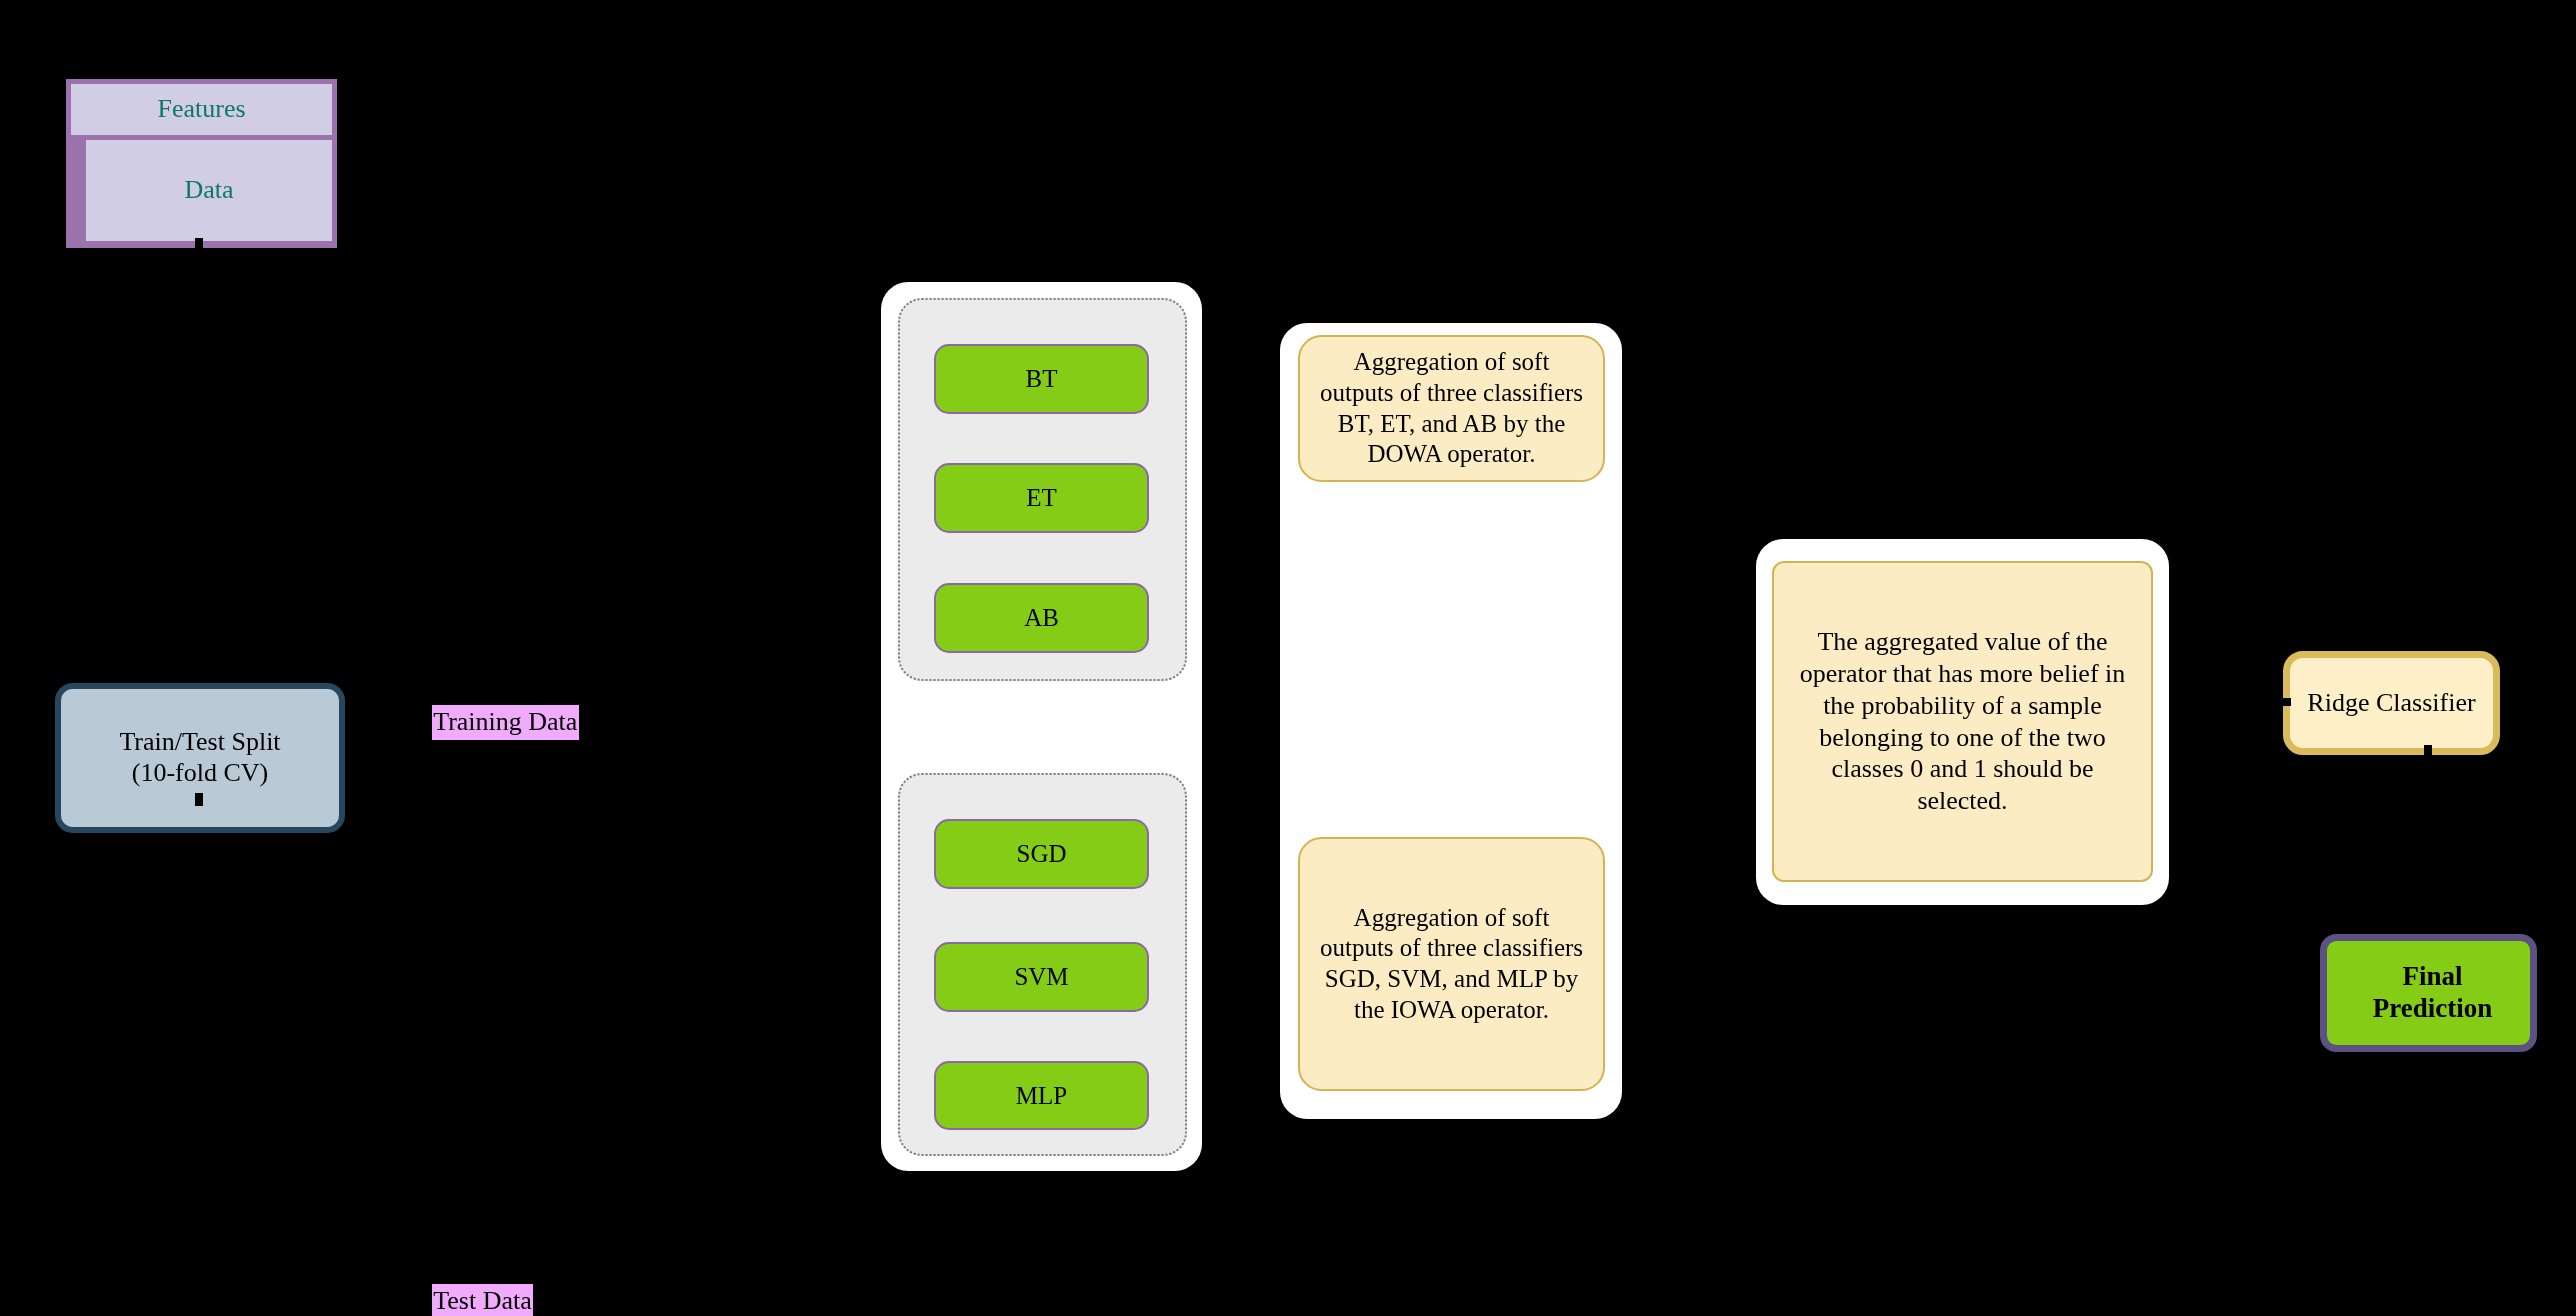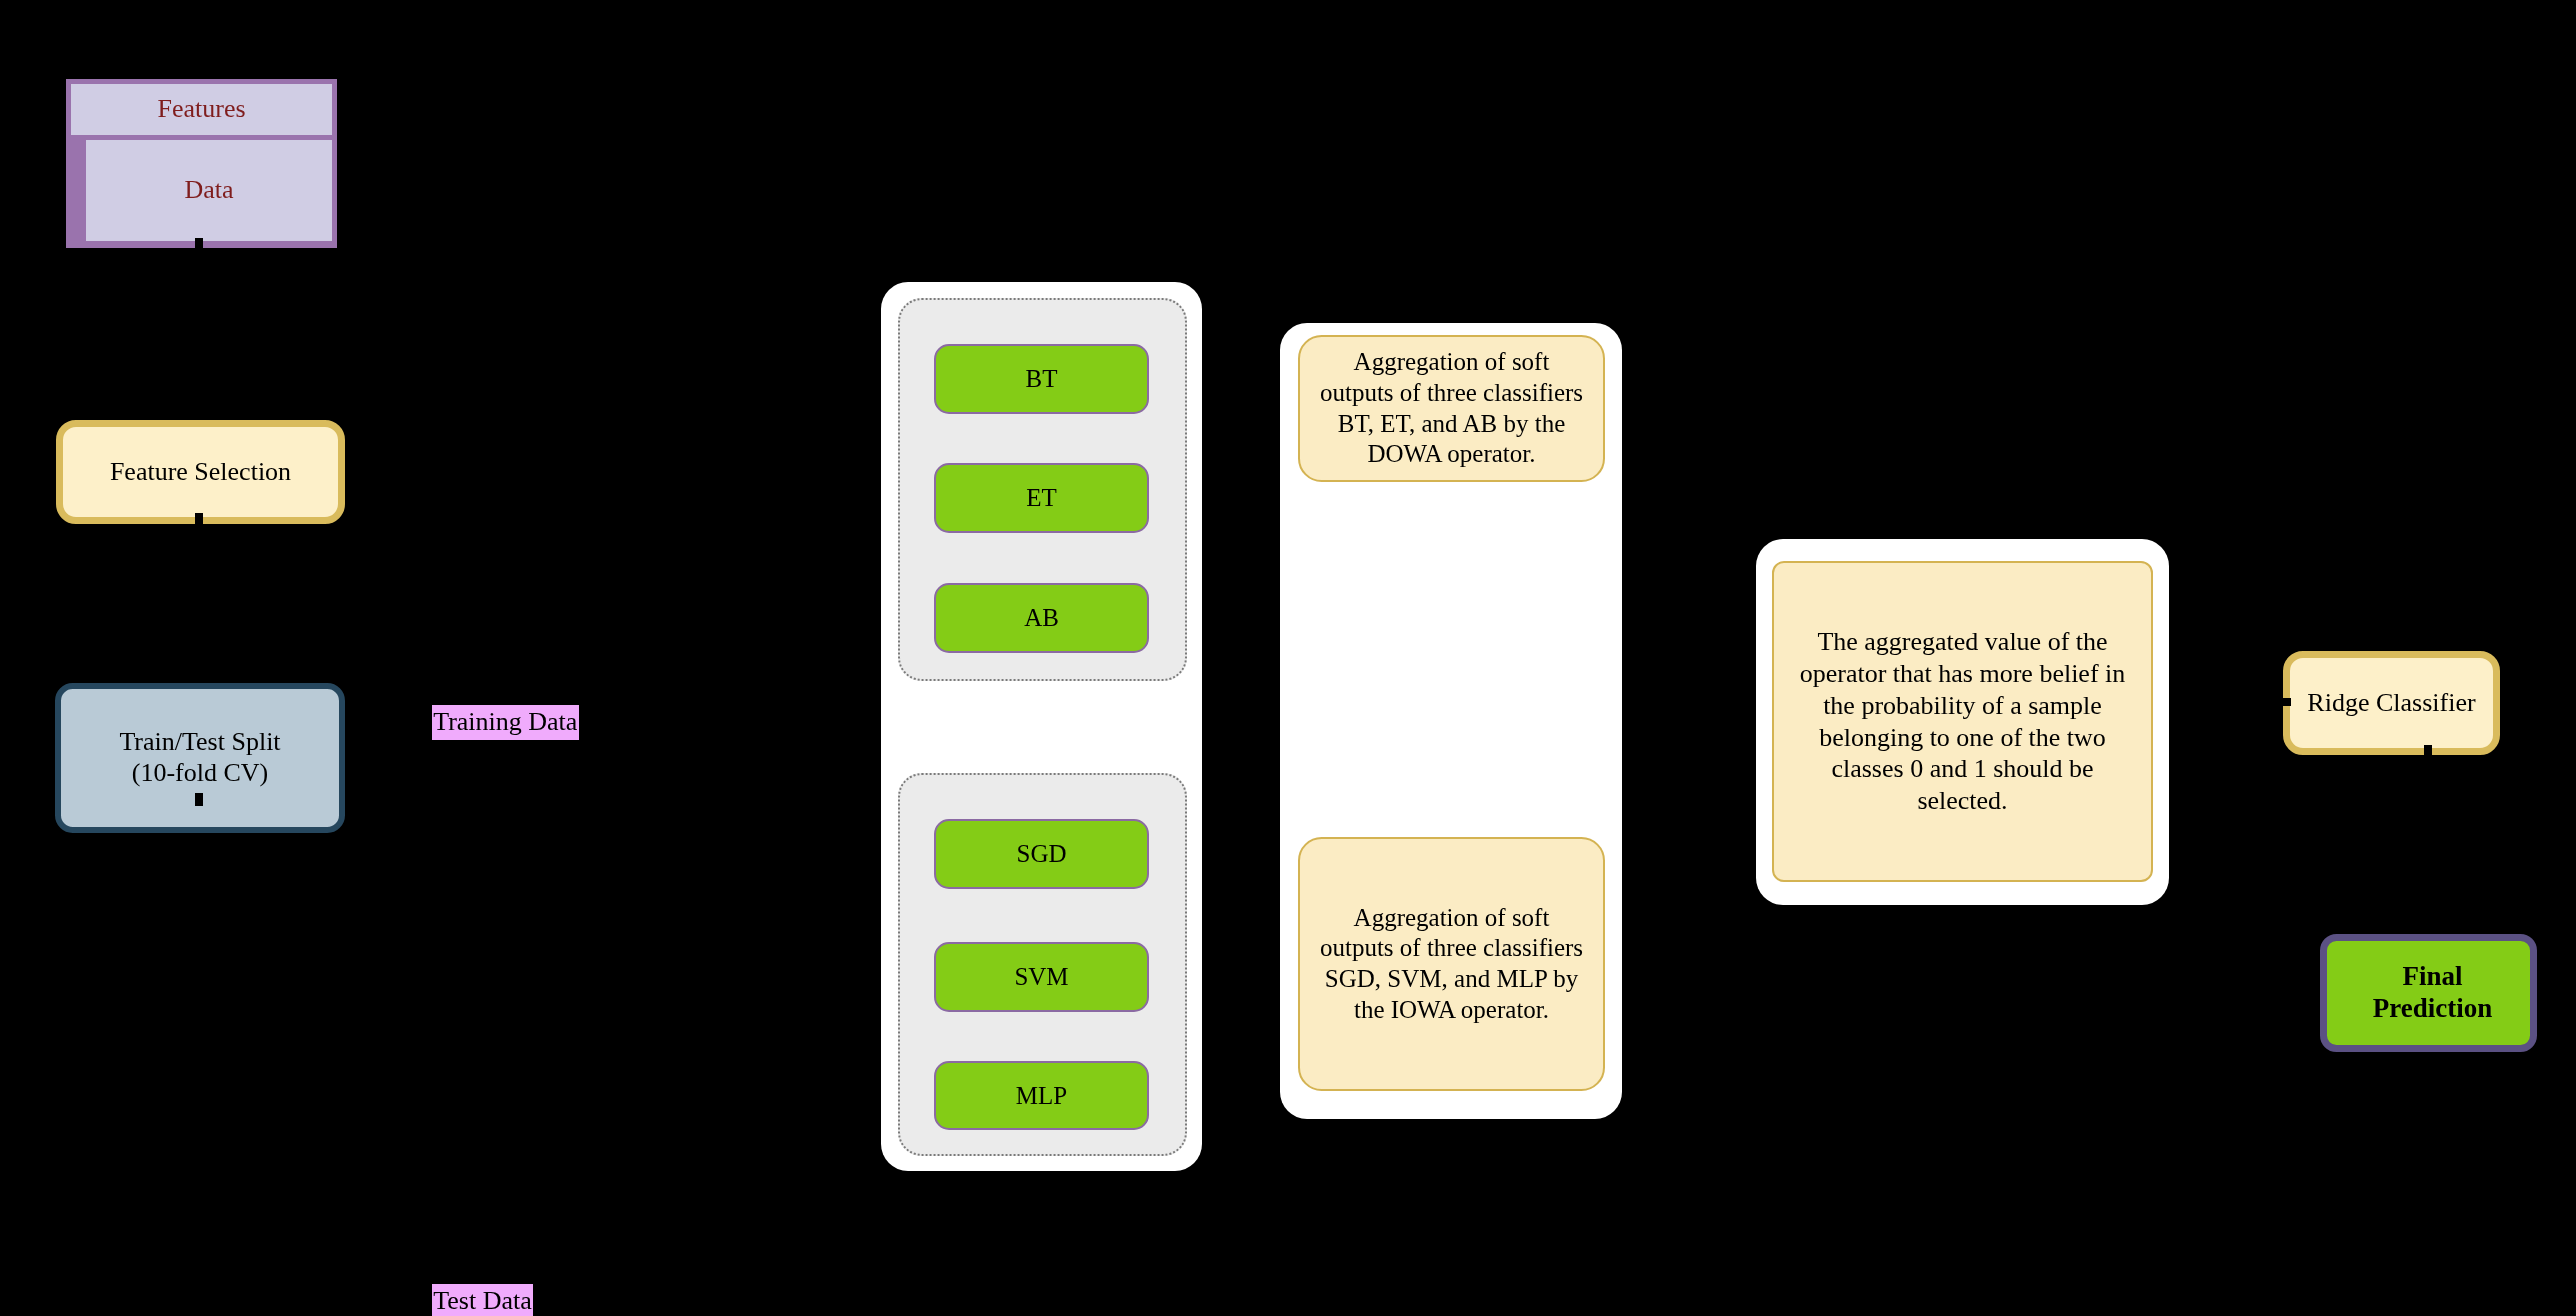--- a/index.html
+++ b/index.html
@@ -36,21 +36,21 @@
     display: block;
     padding: 0;
   }
   .tbl-row {
     background: #d0cde4;
     display: flex;
     align-items: center;
     justify-content: center;
     text-align: center;
     font-size: 26px;
-    color: #7f1d1d;
+    color: #0f766e;
   }
   .tbl-row.r1 { height: 51px; }
   .tbl-row.r2 { height: 101px; margin-top: 5.3px; margin-left: 15px; }
 
   
   .yellow-node {
     background: #fdf0c9;
     border: 7px solid #d9bb5c;
     border-radius: 20px;
     font-size: 26px;
@@ -130,21 +130,20 @@
 <body>
 
 <div id="stage">
 
   <div class="node tbl-node" style="left:66px; top:79px; width:271px; height:169px;">
     <div class="tbl-row r1">Features</div>
     <div class="tbl-row r2">Data</div>
   </div>
   <div class="stub" style="left:195px; top:238px; width:8.3px; height:13px;"></div>
 
-  <div class="node yellow-node" style="left:56px; top:420px; width:289px; height:104px;">Feature Selection</div>
   <div class="stub" style="left:195px; top:513px; width:8.3px; height:13px;"></div>
 
   <div class="node blue-node" style="left:55px; top:655px; width:290px; height:150px; flex-direction:column;margin-top:28px;">
     <span>Train/Test Split</span>
     <span>(10-fold CV)</span>
   </div>
   <div class="stub" style="left:195px; top:656px; width:8.3px; height:11.8px;"></div>
   <div class="stub" style="left:195px; top:793px; width:8.3px; height:13px;"></div>
 
   <div class="edge-label" style="left:432px; top:705px;">Training Data</div>

